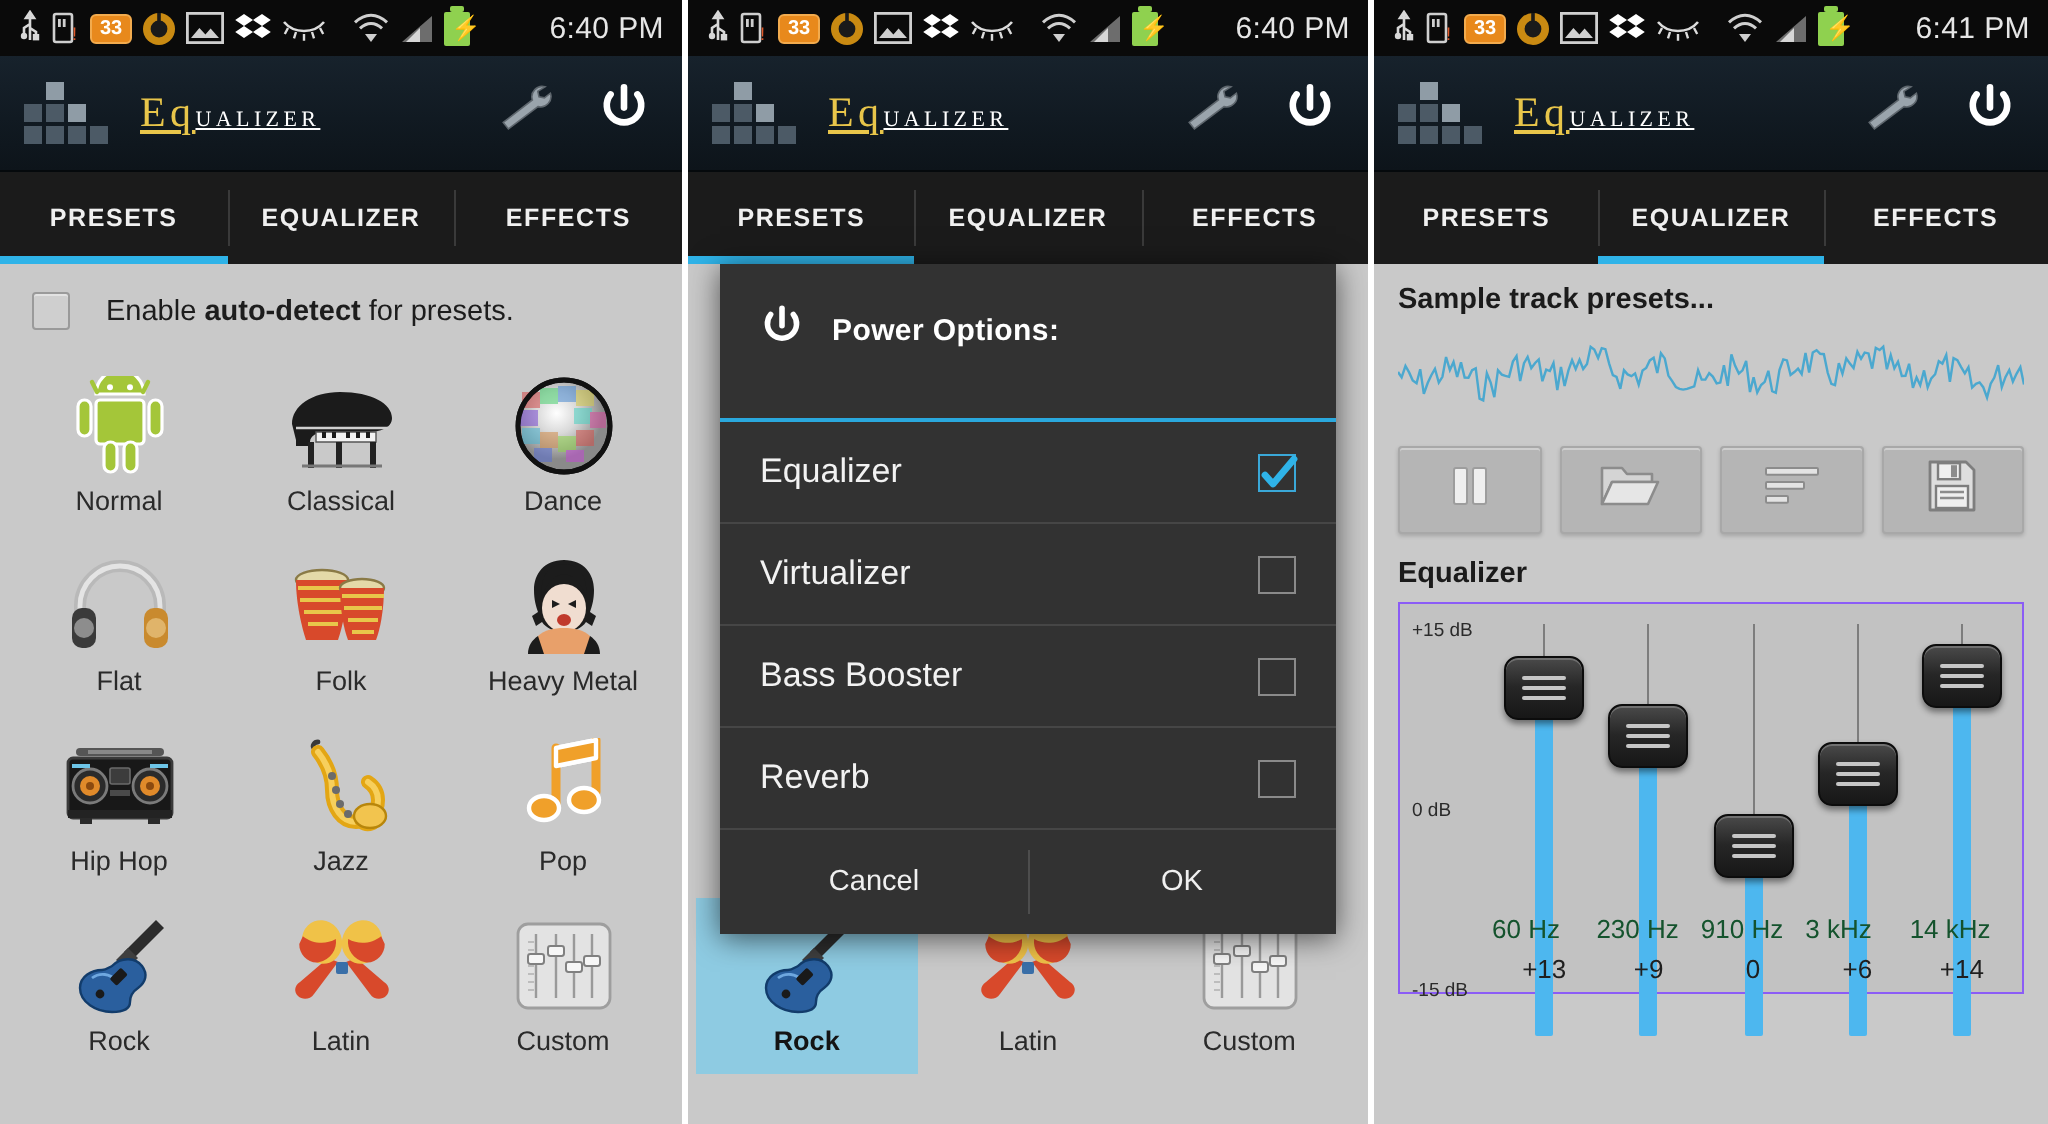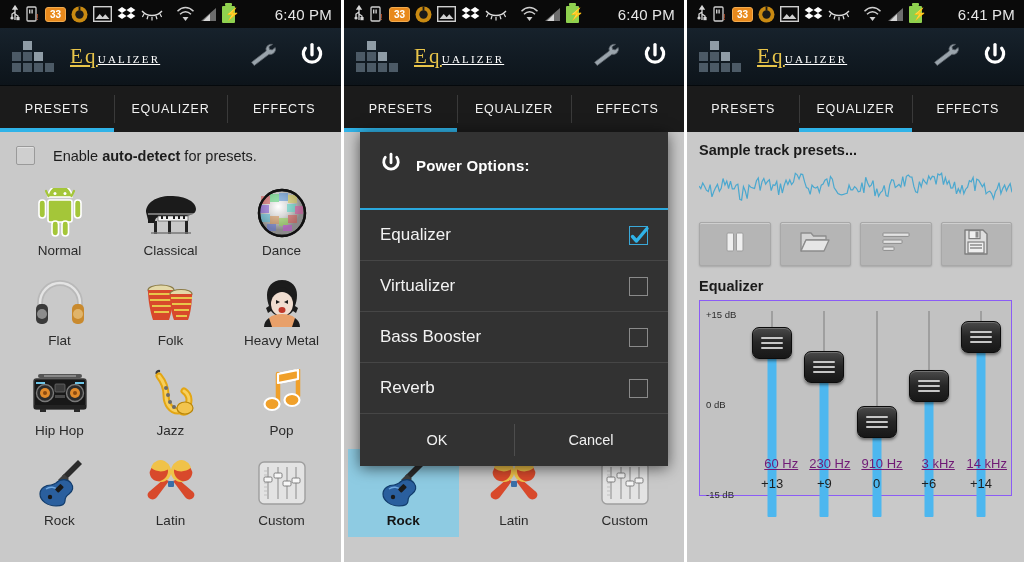--- a/index.html
+++ b/index.html
@@ -62,21 +62,21 @@
   .wordmark .eq { color:#e8c54a;text-decoration:underline; }
   .wordmark .small { font-size:11px;text-decoration:underline; }
   .appbar .spacer { flex:1; }
   .wrench-icon { margin-right:22px; }
   .power-btn { margin-right:2px; }
 
   
   .tabs { height:46px; background:#1b1b1b; display:flex; position:relative; }
   .tab {
     flex:1; display:flex; align-items:center; justify-content:center;
-    color:#f0f0f0; font-size:12.5px; font-weight:normal; letter-spacing:0.8px;
+    color:#f0f0f0; font-size:12.5px; font-weight:bold; letter-spacing:0.8px;
     position:relative;
   }
   .tab + .tab::before {
     content:""; position:absolute; left:0; top:9px; bottom:9px; width:1px;
     background:#3a3a3a;
   }
   .tab .ind {
     position:absolute; left:0; right:0; bottom:0; height:4px; background:transparent;
   }
   .tab.active .ind { background:#2fb3e8; }
@@ -162,22 +162,22 @@
   .sl .thumb {
     position:absolute; left:50%; transform:translateX(-50%);
     width:40px; height:32px; border-radius:7px;
     background:linear-gradient(180deg,#4a4a4a 0%,#262626 48%,#171717 100%);
     border:1px solid #0c0c0c;
     box-shadow: 0 2px 3px rgba(0,0,0,0.45), inset 0 1px 0 rgba(255,255,255,0.22);
     display:flex; flex-direction:column; align-items:center; justify-content:center; gap:3px;
   }
   .sl .thumb i { display:block; width:22px; height:2px; background:#c6c6c6; border-radius:1px; }
   .sl .freq {
-    position:absolute; bottom:24px; left:0; right:0; text-align:right;
-    font-size:13px; color:#701a75;text-decoration:underline;
+    position:absolute; bottom:24px; left:0; right:0; text-align:left;
+    font-size:13px; color:#14532d;
   }
   .sl .val {
     position:absolute; bottom:4px; left:0; right:0; text-align:center;
     font-size:13px; color:#1f1f1f;
   }
 </style>
 </head>
 <body>
 
 <div class="screens">
@@ -862,22 +862,22 @@
               <div class="dlg-row">
                 <span class="rl">Bass Booster</span>
                 <span class="dlg-cb"></span>
               </div>
               <div class="dlg-row">
                 <span class="rl">Reverb</span>
                 <span class="dlg-cb"></span>
               </div>
             </div>
           <div class="dlg-actions">
+            <div class="act">Cancel</div>
             <div class="act">OK</div>
-            <div class="act">Cancel</div>
           </div>
         </div>
       </div>
     </div>
   </div>
 
   <div class="gap"></div>
 
   <div class="panel p3">
 

